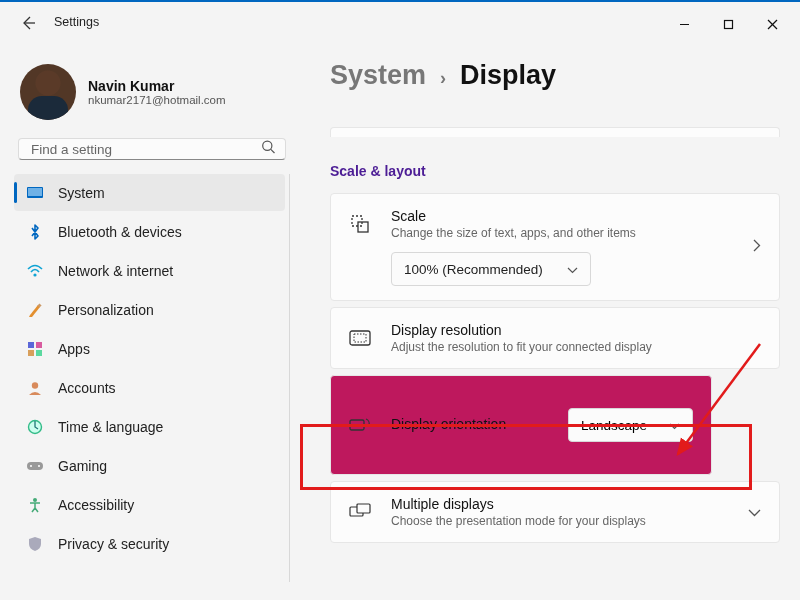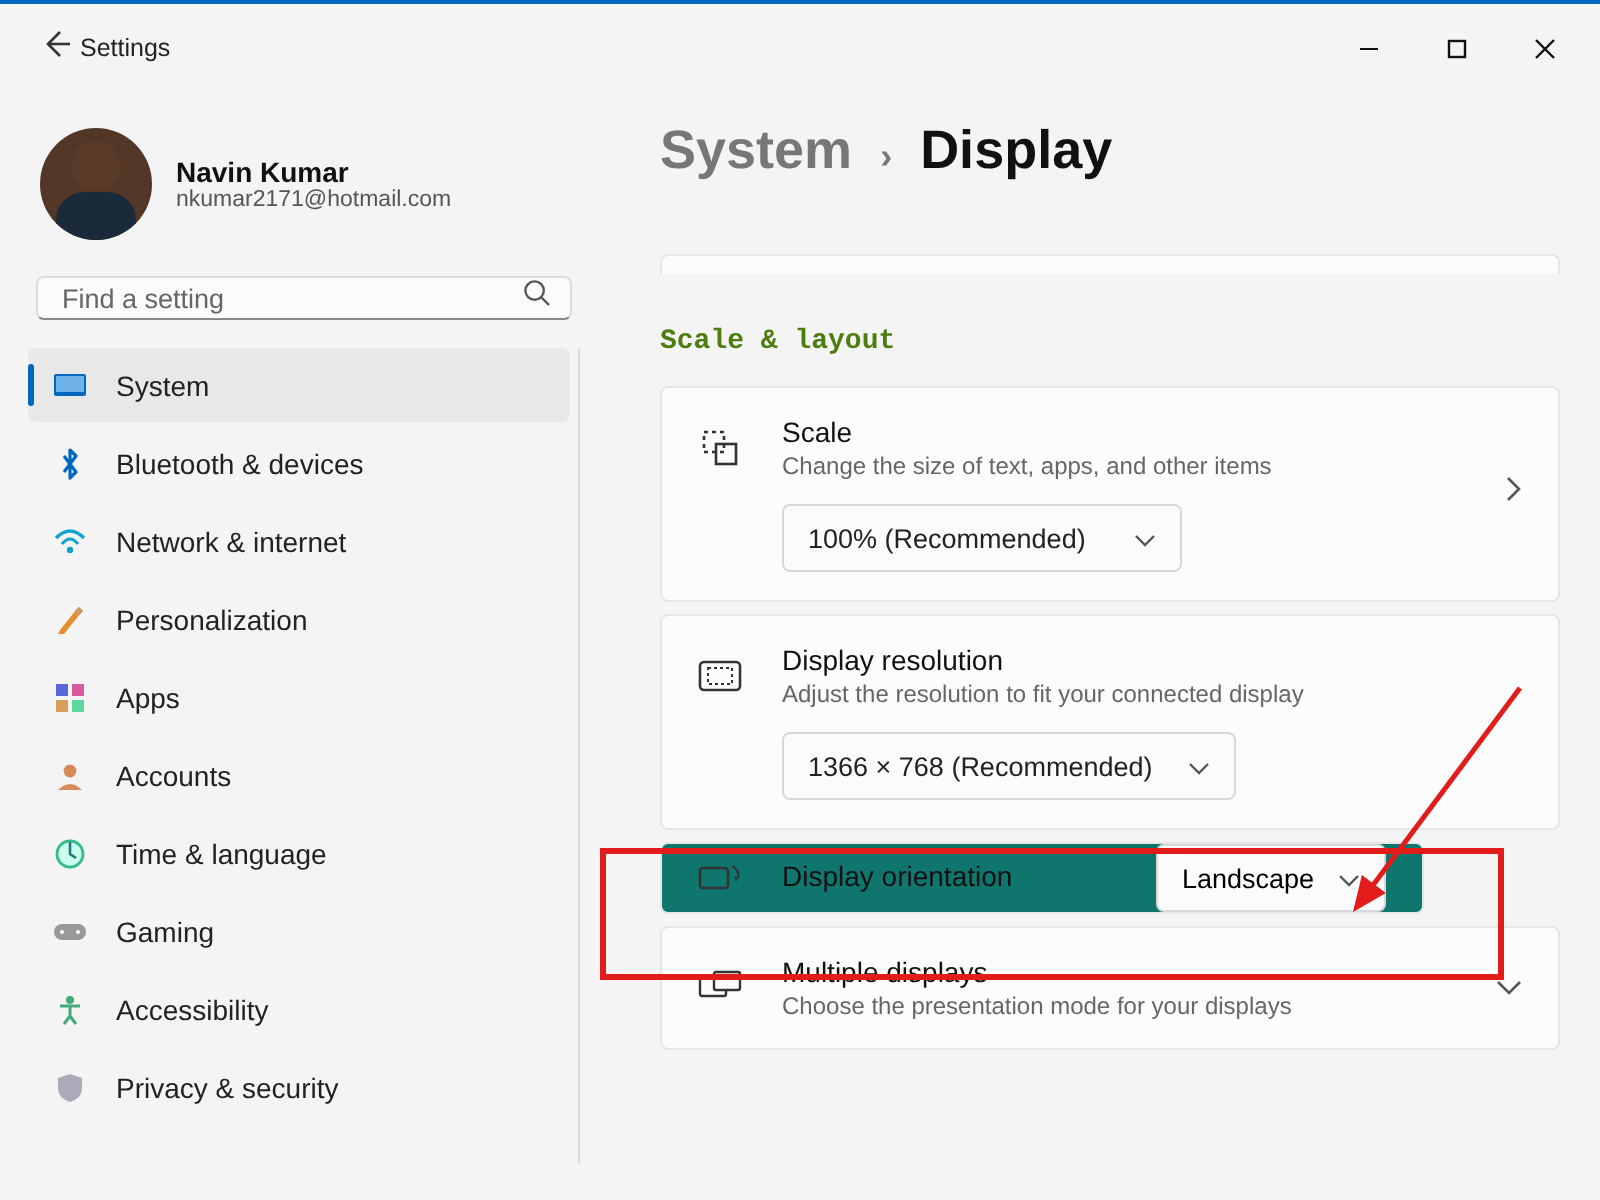--- a/index.html
+++ b/index.html
@@ -1,19 +1,19 @@
 <!DOCTYPE html>
 <html><head>
 <meta charset="utf-8">
 <style>
   * { box-sizing: border-box; margin: 0; padding: 0; font-family: "Segoe UI", sans-serif; }
   body { width: 800px; height: 600px; background: #f4f4f4; overflow: hidden; position: relative; }
   .topbar { height: 2px; background: #0067c0; width: 100%; }
   .titlebar { display: flex; align-items: center; justify-content: space-between; height: 44px; padding: 0 6px 0 20px; }
-  .titlebar-left { display: flex; align-items: center; gap: 4px; }
+  .titlebar-left { display: flex; align-items: flex-start; gap: 18px; }
   .back { font-size: 15px; color: #333; cursor: pointer; }
   .apptitle { font-size: 12.5px; color: #222; }
   .winbtns { display: flex; gap: 0; }
   .winbtn { width: 44px; height: 32px; display: flex; align-items: center; justify-content: center; color: #111; }
   .content { display: flex; height: calc(600px - 46px); }
   .sidebar { width: 300px; padding: 12px 10px 0 14px; display: flex; flex-direction: column; position: relative; }
   .profile { display: flex; align-items: center; gap: 12px; padding: 6px 4px 14px 6px; }
   .avatar { width: 56px; height: 56px; border-radius: 50%; background: radial-gradient(circle at 50% 34%, #5a3a28 0 12px, transparent 13px), linear-gradient(#523726,#523726); background-color:#d9c6b8; position: relative; overflow:hidden; }
   .avatar::after{content:"";position:absolute;left:8px;right:8px;bottom:-6px;height:30px;background:#1b2a3a;border-radius:14px 14px 0 0;}
   .pname { font-size: 14px; font-weight: 600; color: #111; }
@@ -25,32 +25,32 @@
   .nav { display: flex; flex-direction: column; gap: 2px; border-right: 1px solid #d8d8d8; padding-right: 4px; padding-bottom: 20px; max-height: calc(100% - 130px); }
   .navitem { display: flex; align-items: center; gap: 14px; height: 37px; padding: 0 8px 0 12px; border-radius: 4px; font-size: 14px; color: #222; cursor: pointer; position: relative; }
   .navitem.selected { background: #e8e8e8; }
   .navitem.selected::before { content:""; position:absolute; left:0; top:8px; bottom:8px; width:3px; background:#0067c0; border-radius:2px; }
   .navicon { width: 18px; height: 18px; display:flex; align-items:center; justify-content:center; }
   .main { flex: 1; padding: 14px 20px 0 30px; overflow: hidden; position: relative; }
   .breadcrumb { display: flex; align-items: baseline; gap: 14px; margin-bottom: 36px; }
   .bc1 { font-size: 27px; color: #777; font-weight: 600; }
   .bcsep { font-size: 18px; color: #777; font-weight:600;}
   .bc2 { font-size: 27px; color: #111; font-weight: 600; }
-  .sectionlabel { font-size: 14px; font-weight: 600; color: #4d7c0f; margin-bottom: 14px; font-family: Liberation Mono, monospace; }
+  .sectionlabel { font-size: 14px; font-weight: 600; color: #4c1d95; margin-bottom: 14px; }
   .card { width: 450px; background: #fcfcfc; border: 1px solid #e6e6e6; border-radius: 4px; padding: 14px 18px; margin-bottom: 6px; position: relative; }
   .cardrow { display:flex; align-items:center; gap: 20px; }
   .cicon { width: 22px; display:flex; justify-content:center; color:#333; flex-shrink:0;}
   .cbody { flex:1; }
   .ctitle { font-size: 14px; color: #111; margin-bottom: 2px; }
   .csub { font-size: 12px; color: #666; }
   .dd { display:inline-flex; align-items:center; justify-content:space-between; border:1px solid #d8d8d8; border-radius:4px; background:#fbfbfb; height:34px; padding:0 12px; font-size:13.5px; color:#222; margin-top:12px; margin-left:42px; gap:24px; cursor:pointer;}
   .dd .chev { color:#555; }
   .chev-right { position:absolute; right:18px; top:50%; transform:translateY(-50%); color:#555; }
-  .orient { display:flex; align-items:center; gap:20px; border:1px solid #e6e6e6; background:#0f766e; border-radius:4px; padding:0 18px; width:382px; margin-bottom:6px;}
-  .orient .dd2 { margin-left:auto; border:1px solid #d8d8d8; border-radius:4px; background:#fbfbfb; height:34px; padding:0 12px; display:flex; align-items:center; gap:12px; font-size:13.5px; cursor:pointer;}
+  .orient { display:flex; align-items:center; gap:20px; border:1px solid #e6e6e6; background:#be185d; border-radius:4px; padding:32px 18px; width:382px; margin-bottom:6px;}
+  .orient .dd2 { margin-left:auto; border:1px solid #d8d8d8; border-radius:4px; background:#fbfbfb; height:34px; padding:0 12px; display:flex; align-items:center; gap:22px; font-size:13.5px; cursor:pointer;}
   .highlight { position:absolute; border:3px solid #e21b1b; pointer-events:none; }
   .arrow { position:absolute; pointer-events:none; }
   .sliver { width:450px; height:10px; background:#fcfcfc; border:1px solid #e6e6e6; border-bottom:none; border-radius:4px 4px 0 0; margin-bottom:26px;}
 </style>
 </head>
 <body>
 
 <div class="topbar"></div>
 <div class="titlebar">
   <div class="titlebar-left">
@@ -236,26 +236,20 @@
         <span class="cicon">
           <svg width="22" height="16" viewBox="0 0 22 16">
               <rect x="1" y="1" width="20" height="14" rx="2" stroke="#333" stroke-width="1.3" fill="none"></rect>
               <rect x="5" y="4" width="12" height="8" stroke="#333" stroke-width="1" fill="none" stroke-dasharray="1.5 1.5"></rect>
             </svg>
         </span>
         <div class="cbody">
           <div class="ctitle">Display resolution</div>
           <div class="csub">Adjust the resolution to fit your connected display</div>
         </div>
-      </div>
-      <div class="dd" style="gap:18px;">
-        <span>1366 × 768 (Recommended)</span>
-        <span class="chev"><svg width="11" height="7">
-              <path d="M1 1 L5.5 5.5 L10 1" stroke="#555" stroke-width="1.2" fill="none"></path>
-            </svg></span>
       </div>
     </div>
 
     <div class="orient">
       <span class="cicon">
         <svg width="22" height="18" viewBox="0 0 22 18">
             <rect x="1" y="4" width="14" height="10" rx="1.5" stroke="#333" stroke-width="1.3" fill="none"></rect>
             <path d="M17 3 A5 5 0 0 1 20 9" stroke="#333" stroke-width="1.2" fill="none"></path>
             <path d="M20 9 l-2 -1 l1 3 z" fill="#333"></path>
           </svg>

